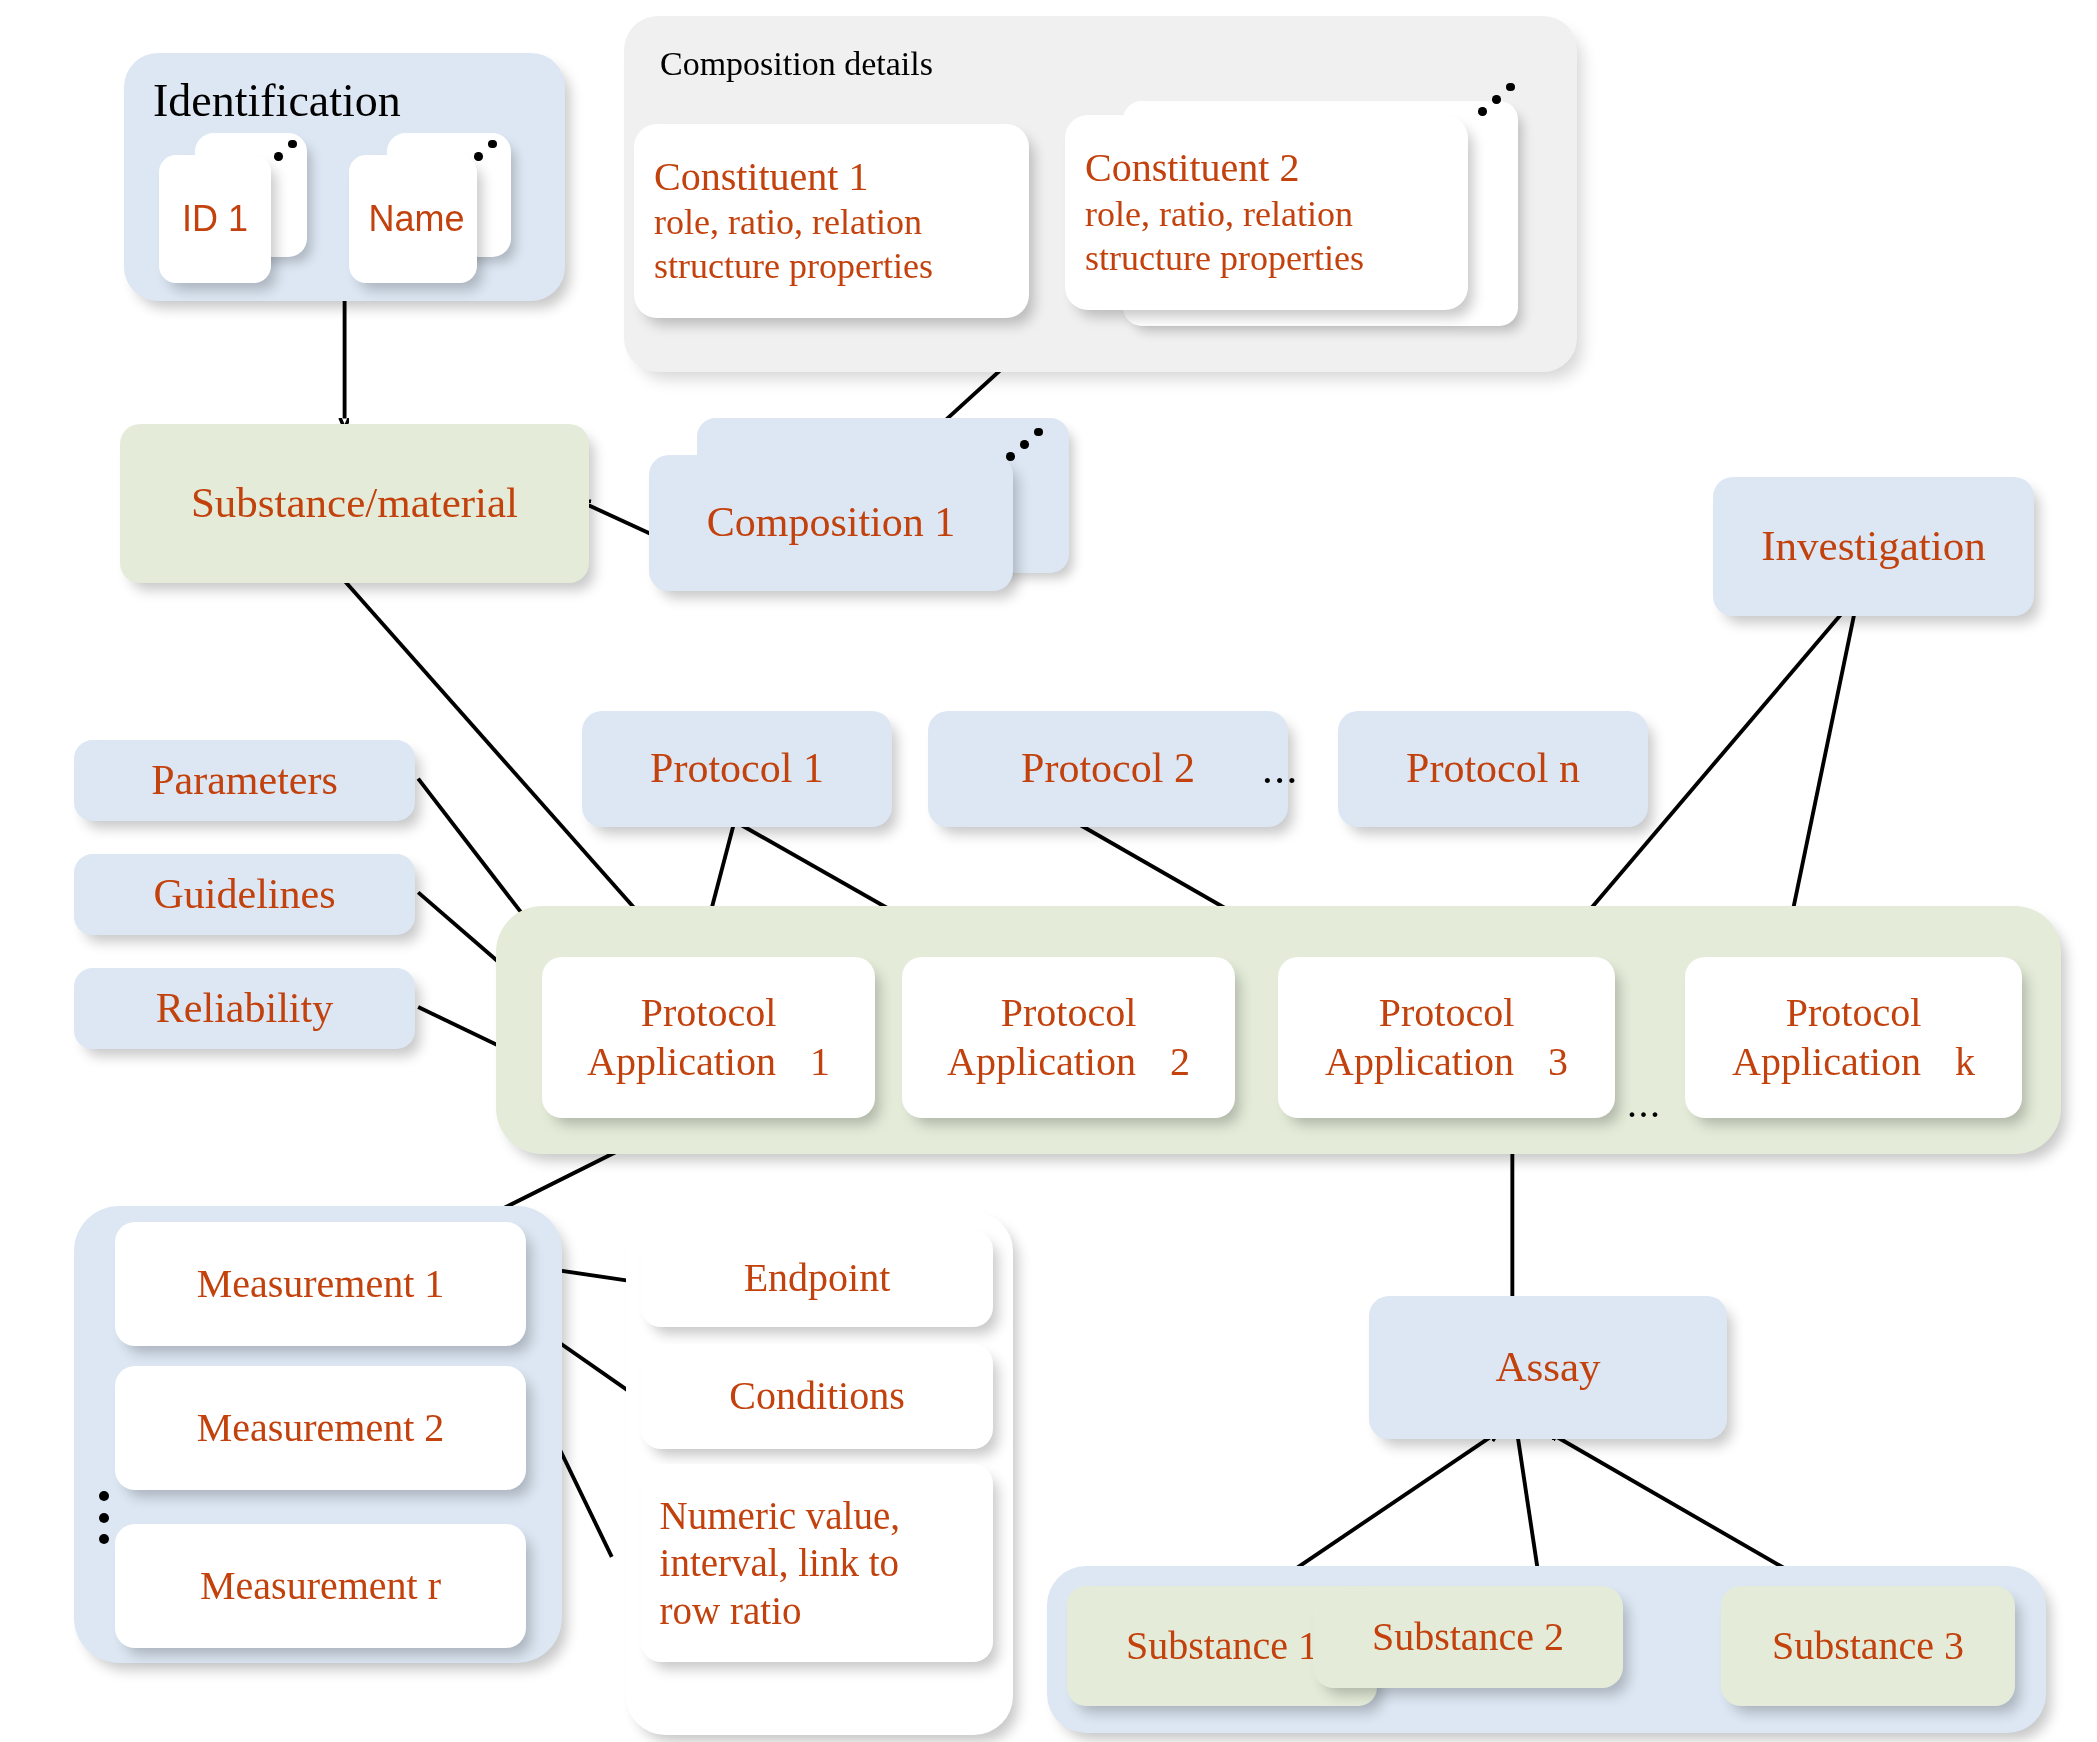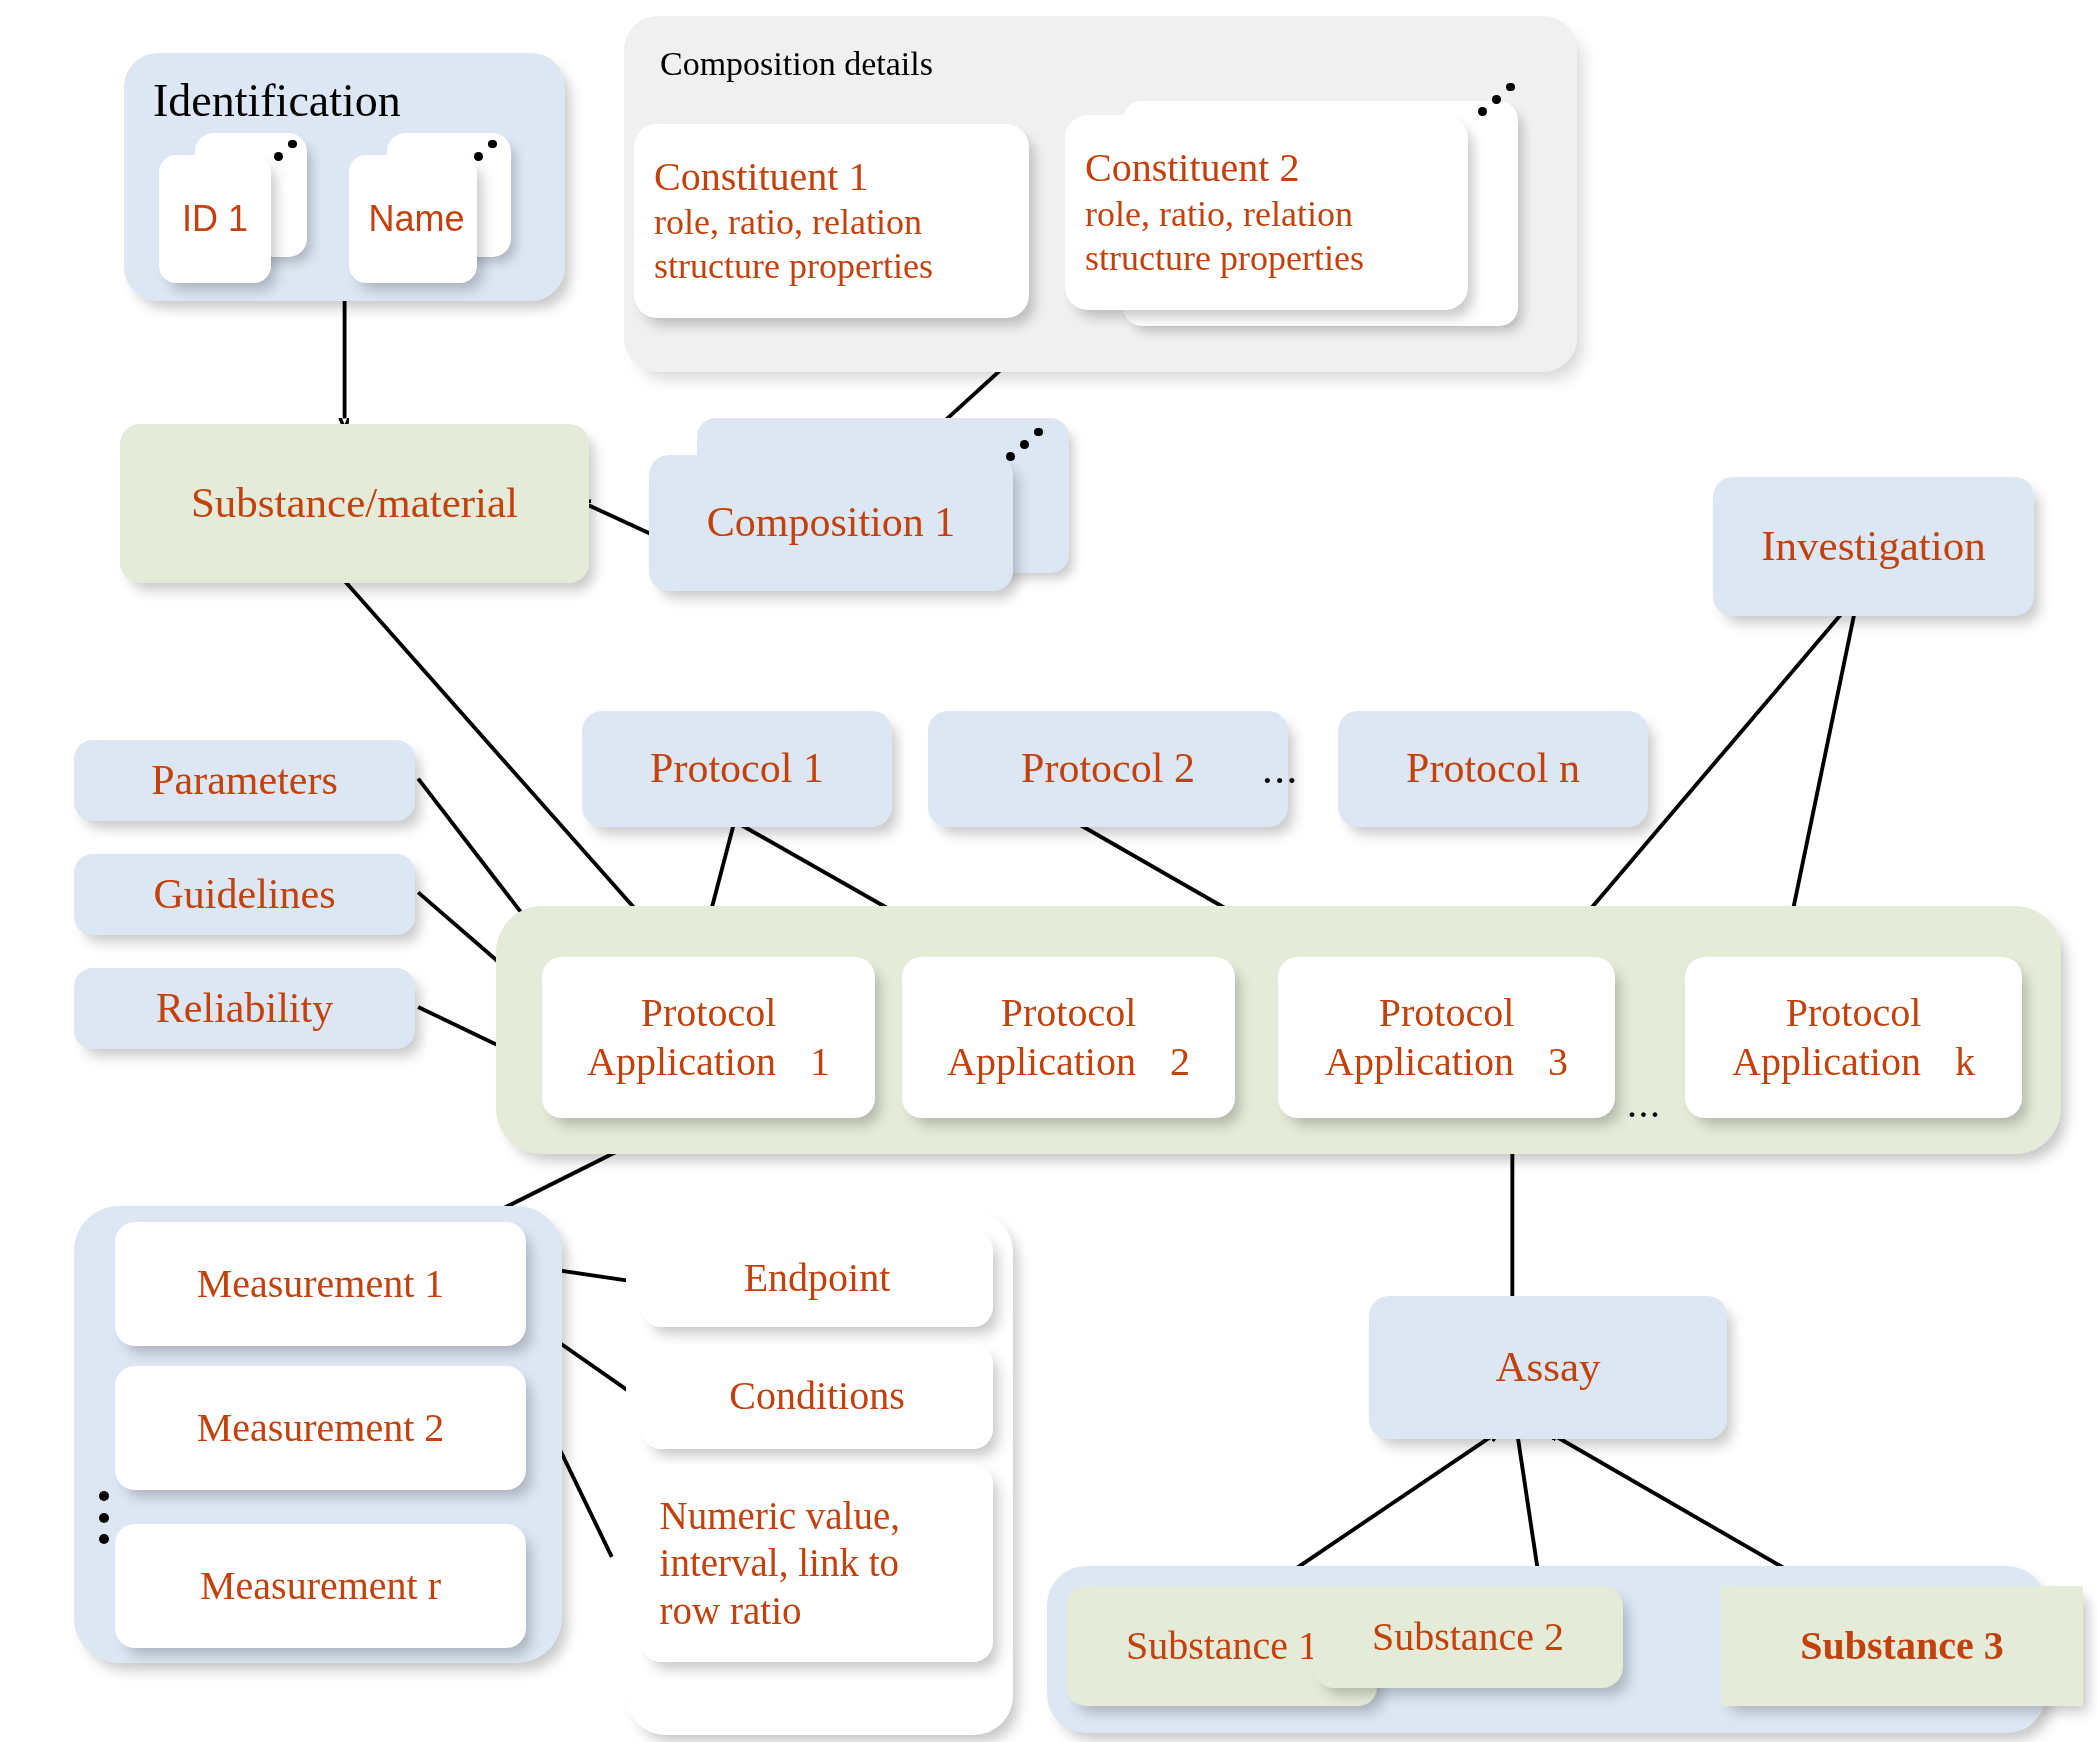--- a/index.html
+++ b/index.html
@@ -214,16 +214,16 @@
     <div>interval, link to</div>
     <div>row ratio</div>
   </div>
 
   <div class="box blue" style="left:1369px;top:1296px;width:358px;height:143px;font-size:43px;text-align:right;">Assay</div>
 
   <div class="box blue panel" style="left:1047px;top:1566px;width:999px;height:167px;border-radius:39px;"></div>
 
   <div class="box green" style="left:1067px;top:1586px;width:310px;height:120px;border-radius:18.6px;font-size:40px;">Substance 1</div>
   <div class="box green" style="left:1313px;top:1586px;width:310px;height:102px;border-radius:21px;font-size:40px;">Substance 2</div>
-  <div class="box green" style="left:1721px;top:1586px;width:362px;height:120px;border-radius:2px;font-size:40px;font-weight:bold;">Substance 3</div>
+  <div class="box green" style="left:1721px;top:1586px;width:294px;height:120px;border-radius:20px;font-size:40px;">Substance 3</div>
 
 </div>
 
 
 </body></html>

